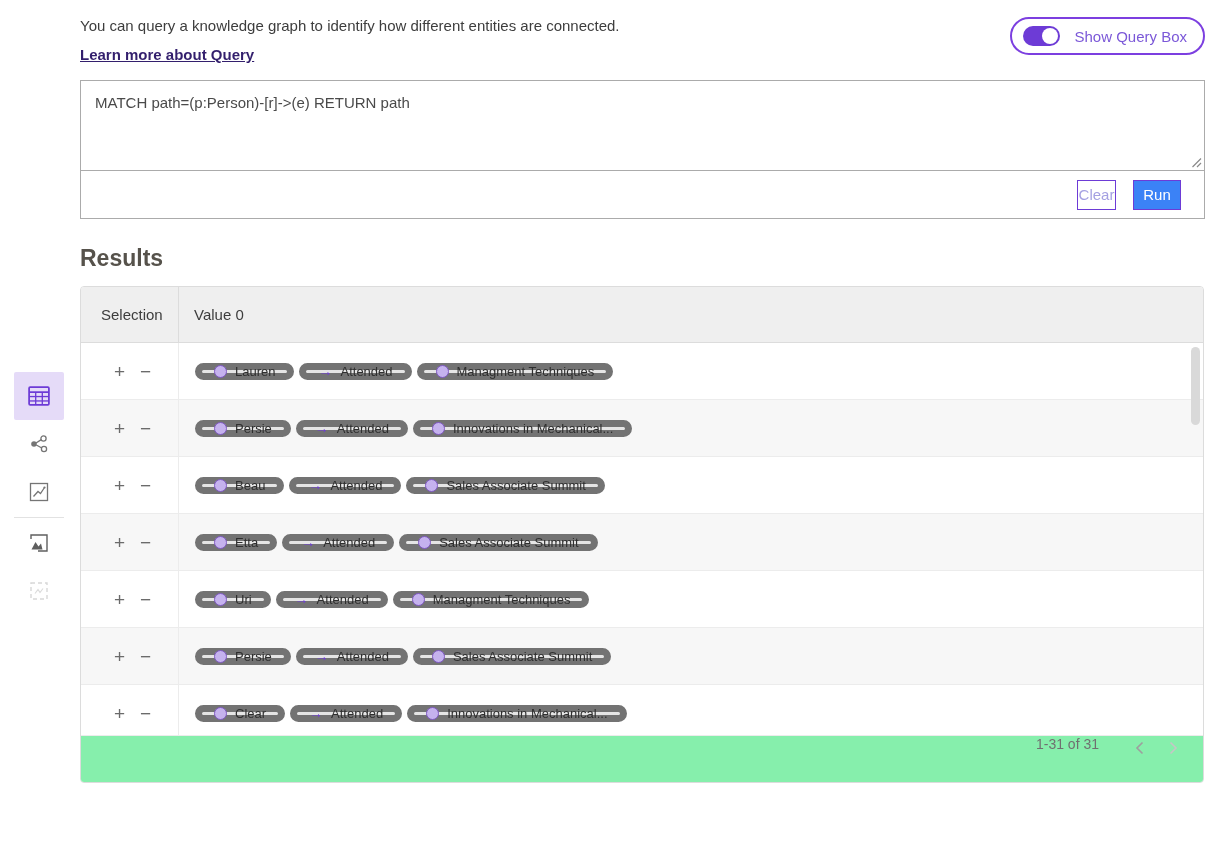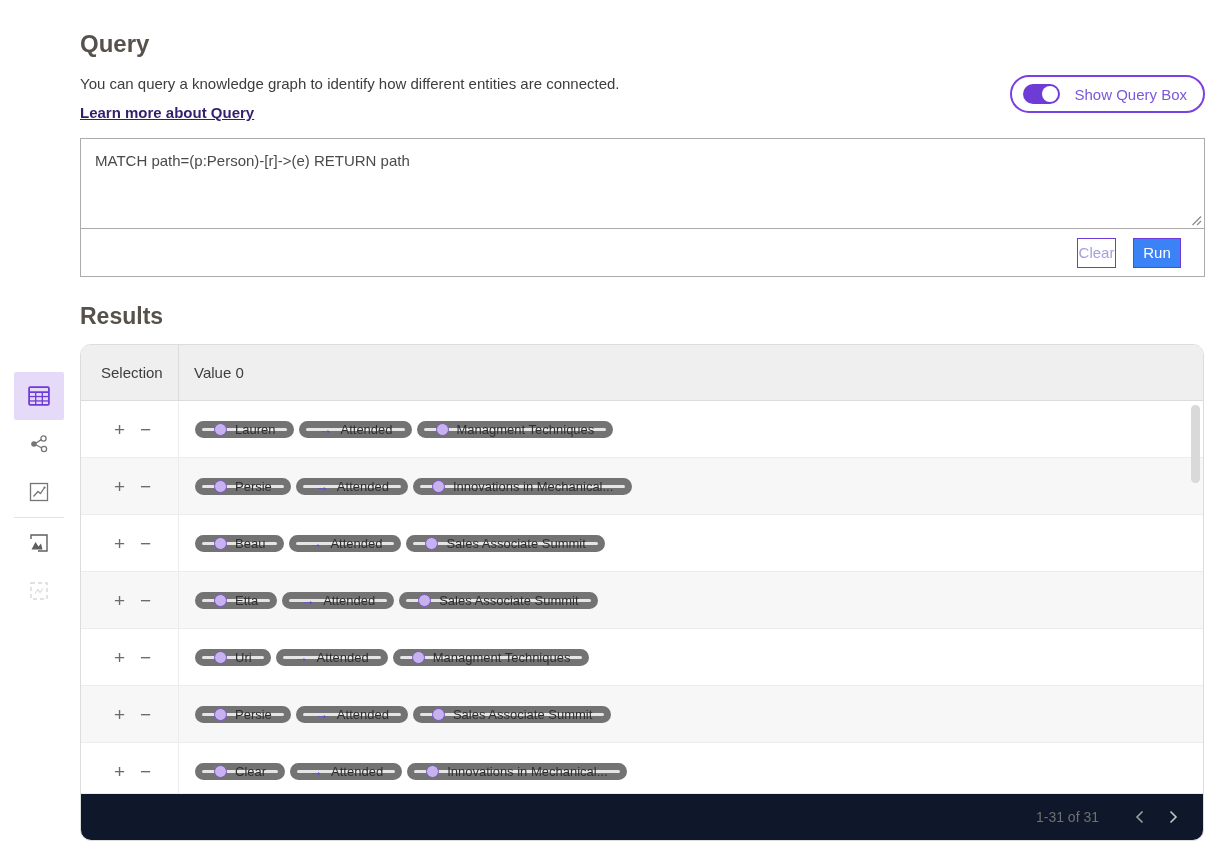--- a/index.html
+++ b/index.html
@@ -30,21 +30,21 @@
   .resize-grip { position:absolute; right:2px; bottom:2px; }
   .query-footer { height:47px; display:flex; align-items:center; justify-content:flex-end;
     gap:17px; padding-right:23px; }
   .btn-clear { width:39px; height:30px; background:#fff; border:1px solid #6d3bd6;
     color:#a4a0e2; font-size:15px; font-family:inherit; cursor:pointer; }
   .btn-run { width:48px; height:30px; background:#3b82f6; border:1px solid #6d3bd6;
     color:#fff; font-size:15px; font-family:inherit; cursor:pointer; }
 
   
   .results-title { margin-top:26px; font-size:23px; font-weight:bold; color:#56524b; }
-  .table-container { margin-top:14px; width:1124px; border:1px solid #dcdcdc; border-radius:11px;
+  .table-container { margin-top:14px; width:1124px; border:1px solid #dcdcdc; border-radius:4px;
     overflow:hidden; background:#fff; }
   .table-header { display:flex; height:56px; background:#efefef; border-bottom:1px solid #dcdcdc;
     font-size:15px; color:#3d3d3d; align-items:center; }
   .th-selection { width:97px; padding-left:20px; }
   .th-value { flex:1; padding-left:15px; border-left:1px solid #dcdcdc; align-self:stretch;
     display:flex; align-items:center; }
   .table-body { position:relative; height:392px; overflow:hidden; }
   .trow { display:flex; height:57px; align-items:center; border-bottom:1px solid #ececec; background:#fff; }
   .trow.alt { background:#f7f7f7; }
   .cell-sel { width:97px; display:flex; align-items:center; padding-left:33px; gap:15px;
@@ -53,42 +53,41 @@
   .cell-val { flex:1; display:flex; align-items:center; gap:5px; padding-left:16px;
     border-left:1px solid #ececec; align-self:stretch; }
   .chip { display:inline-flex; align-items:center; height:17px; padding:0 12px;
     border:7px solid #737373; border-radius:14px; background:#e5e5e5; cursor:pointer; white-space:nowrap; }
   .node-circle { width:13px; height:13px; border-radius:50%; background:#c5b2ee;
     border:1px solid #7e57c2; margin-right:8px; flex:none; }
   .rel-arrow { color:#6d3bd6; font-size:14px; margin-right:8px; line-height:1; }
   .chip-label { font-size:13px; color:#2e2e2e; }
   .scrollbar-thumb { position:absolute; top:4px; right:3px; width:9px; height:78px;
     background:#d9d9d9; border-radius:5px; cursor:grab; }
-  .table-footer { height:47px; display:flex; align-items:center; justify-content:flex-end;
-    border-top:1px solid #ececec; background:#0f172a; padding-right:18px; }
+  .table-footer { height:47px; display:flex; justify-content:flex-end;
+    border-top:1px solid #ececec; background:#86efac; padding-right:18px; }
   .page-range { font-size:14px; color:#707070; margin-right:28px; }
   .chev { display:inline-flex; align-items:center; justify-content:center; width:24px; height:24px;
     cursor:pointer; }
   .chev + .chev { margin-left:10px; }
 
   
   .sidebar { position:absolute; left:14px; top:372px; width:50px; }
   .side-item { width:50px; height:48px; display:flex; align-items:center; justify-content:center;
     cursor:pointer; }
   .side-item.selected { background:#e5dbf8; border-radius:2px; }
   .side-item.disabled { cursor:default; }
   .side-divider { height:1px; background:#e2e2e2; margin:1px 0; }
 </style>
 </head>
 <body>
 
 <div class="page">
   <div class="content">
 
-    <div class="page-title">Query</div>
 
     <div class="desc-row">
       <div class="desc-col">
         <p>You can query a knowledge graph to identify how different entities are connected.</p>
         <a class="learn-link">Learn more about Query</a>
       </div>
       <div class="toggle-pill">
         <span class="toggle-track">
           <span class="toggle-knob"></span>
         </span>

